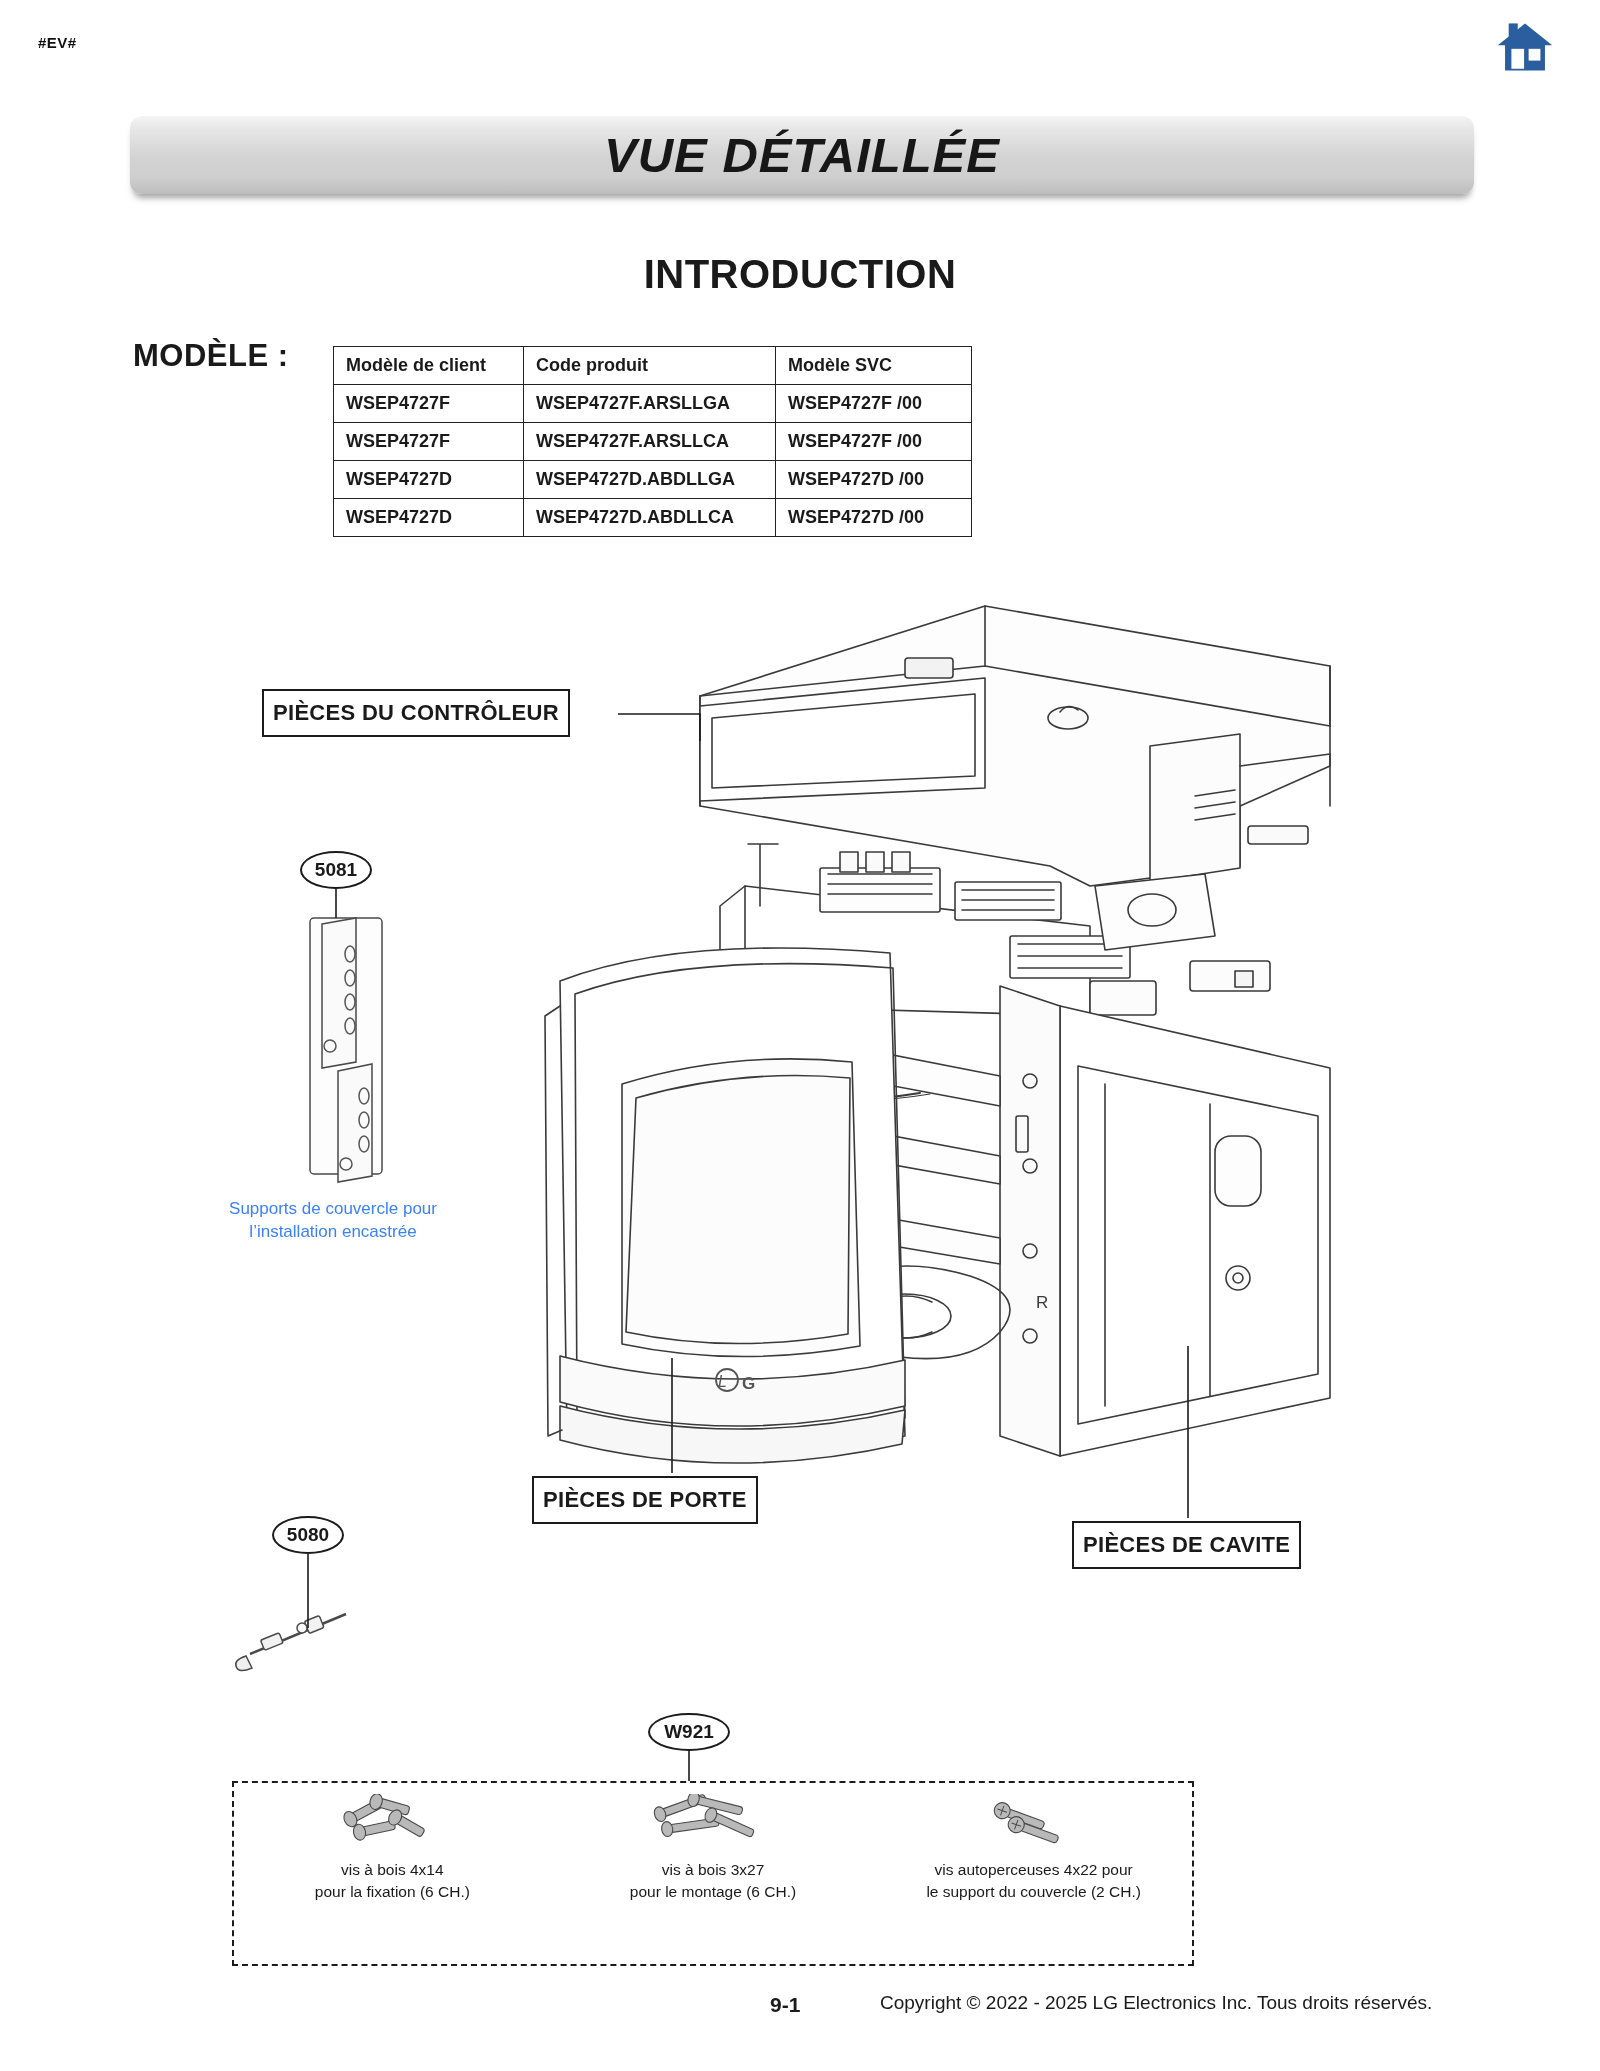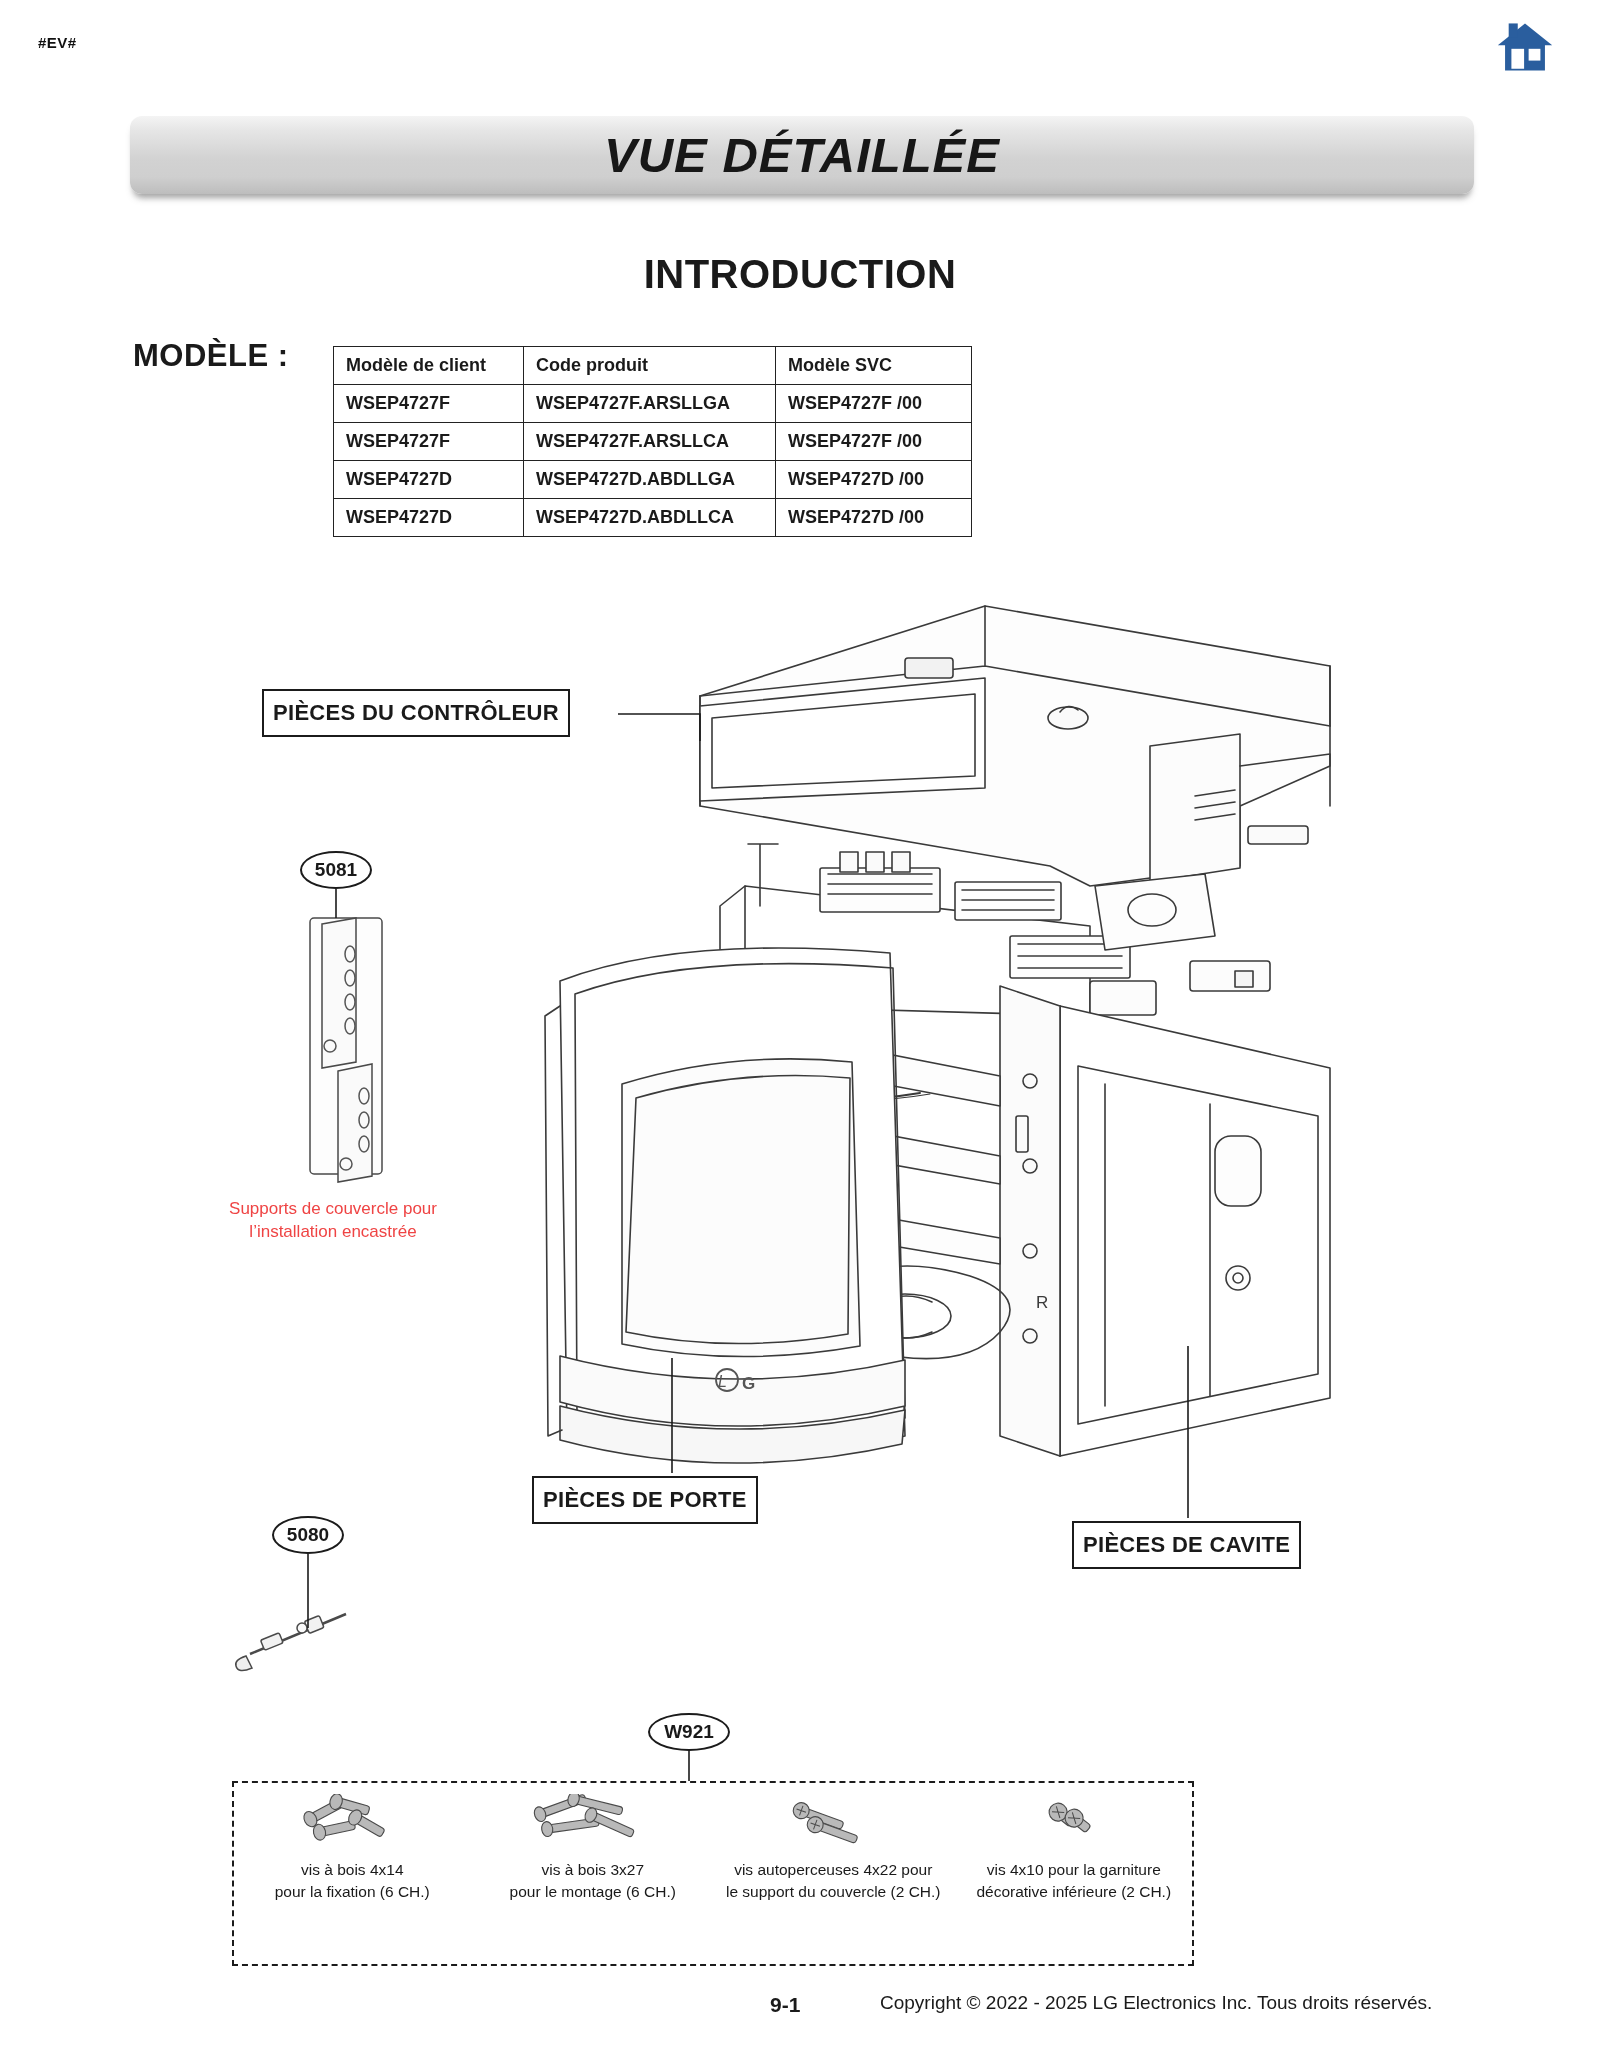--- a/index.html
+++ b/index.html
@@ -81,21 +81,21 @@
     background: #fff; width: 72px; height: 38px;
     display: flex; align-items: center; justify-content: center;
     font-size: 19px; font-weight: bold;
   }
   #bub-5081 { left: 300px; top: 845px; }
   #bub-5080 { left: 272px; top: 1510px; }
   #bub-w921 { left: 648px; top: 1707px; width: 82px; }
 
   .caption {
     position: absolute; text-align: center;
-    font-size: 17px; line-height: 1.35; color: #ef4444;
+    font-size: 17px; line-height: 1.35; color: #3b82f6;
   }
   #cap-brackets { left: 208px; top: 1192px; width: 250px; }
 
   
   .art { position: absolute; left: 0; top: 0; width: 1600px; height: 2071px; pointer-events: none; }
 
   
   .hw-box {
     position: absolute; left: 232px; top: 1775px;
     width: 962px; height: 185px;
@@ -395,42 +395,20 @@
               </g>
           </g>
         </svg>
       </div>
       <div class="hw-cap">
           <div>vis autoperceuses 4x22 pour</div>
           <div>le support du couvercle (2 CH.)</div>
         </div>
     </div>
 
-    <div class="hw-item">
-      <div class="hw-pic">
-        <svg width="80" height="50" viewBox="0 0 80 50">
-          <g fill="#b9b9b9" stroke="#4a4a4a" stroke-width="1.1">
-            <g transform="rotate(38 26 16)">
-                <rect x="24" y="12" width="18" height="9" rx="3"></rect>
-                <circle cx="24" cy="16.5" r="9"></circle>
-                <path d="M19 13 l10 7 M19 20 l10 -7" stroke-width="1"></path>
-              </g>
-            <g transform="rotate(38 42 22)">
-                <rect x="40" y="18" width="18" height="9" rx="3"></rect>
-                <circle cx="40" cy="22.5" r="9"></circle>
-                <path d="M35 19 l10 7 M35 26 l10 -7" stroke-width="1"></path>
-              </g>
-          </g>
-        </svg>
-      </div>
-      <div class="hw-cap">
-          <div>vis 4x10 pour la garniture</div>
-          <div>décorative inférieure (2 CH.)</div>
-        </div>
-    </div>
 
   </div>
 
   <div class="page-num">9-1</div>
   <div class="copyright">
     <div>Copyright © 2022 - 2025 LG Electronics Inc. Tous droits réservés.</div>
   </div>
 
 </div>
 

